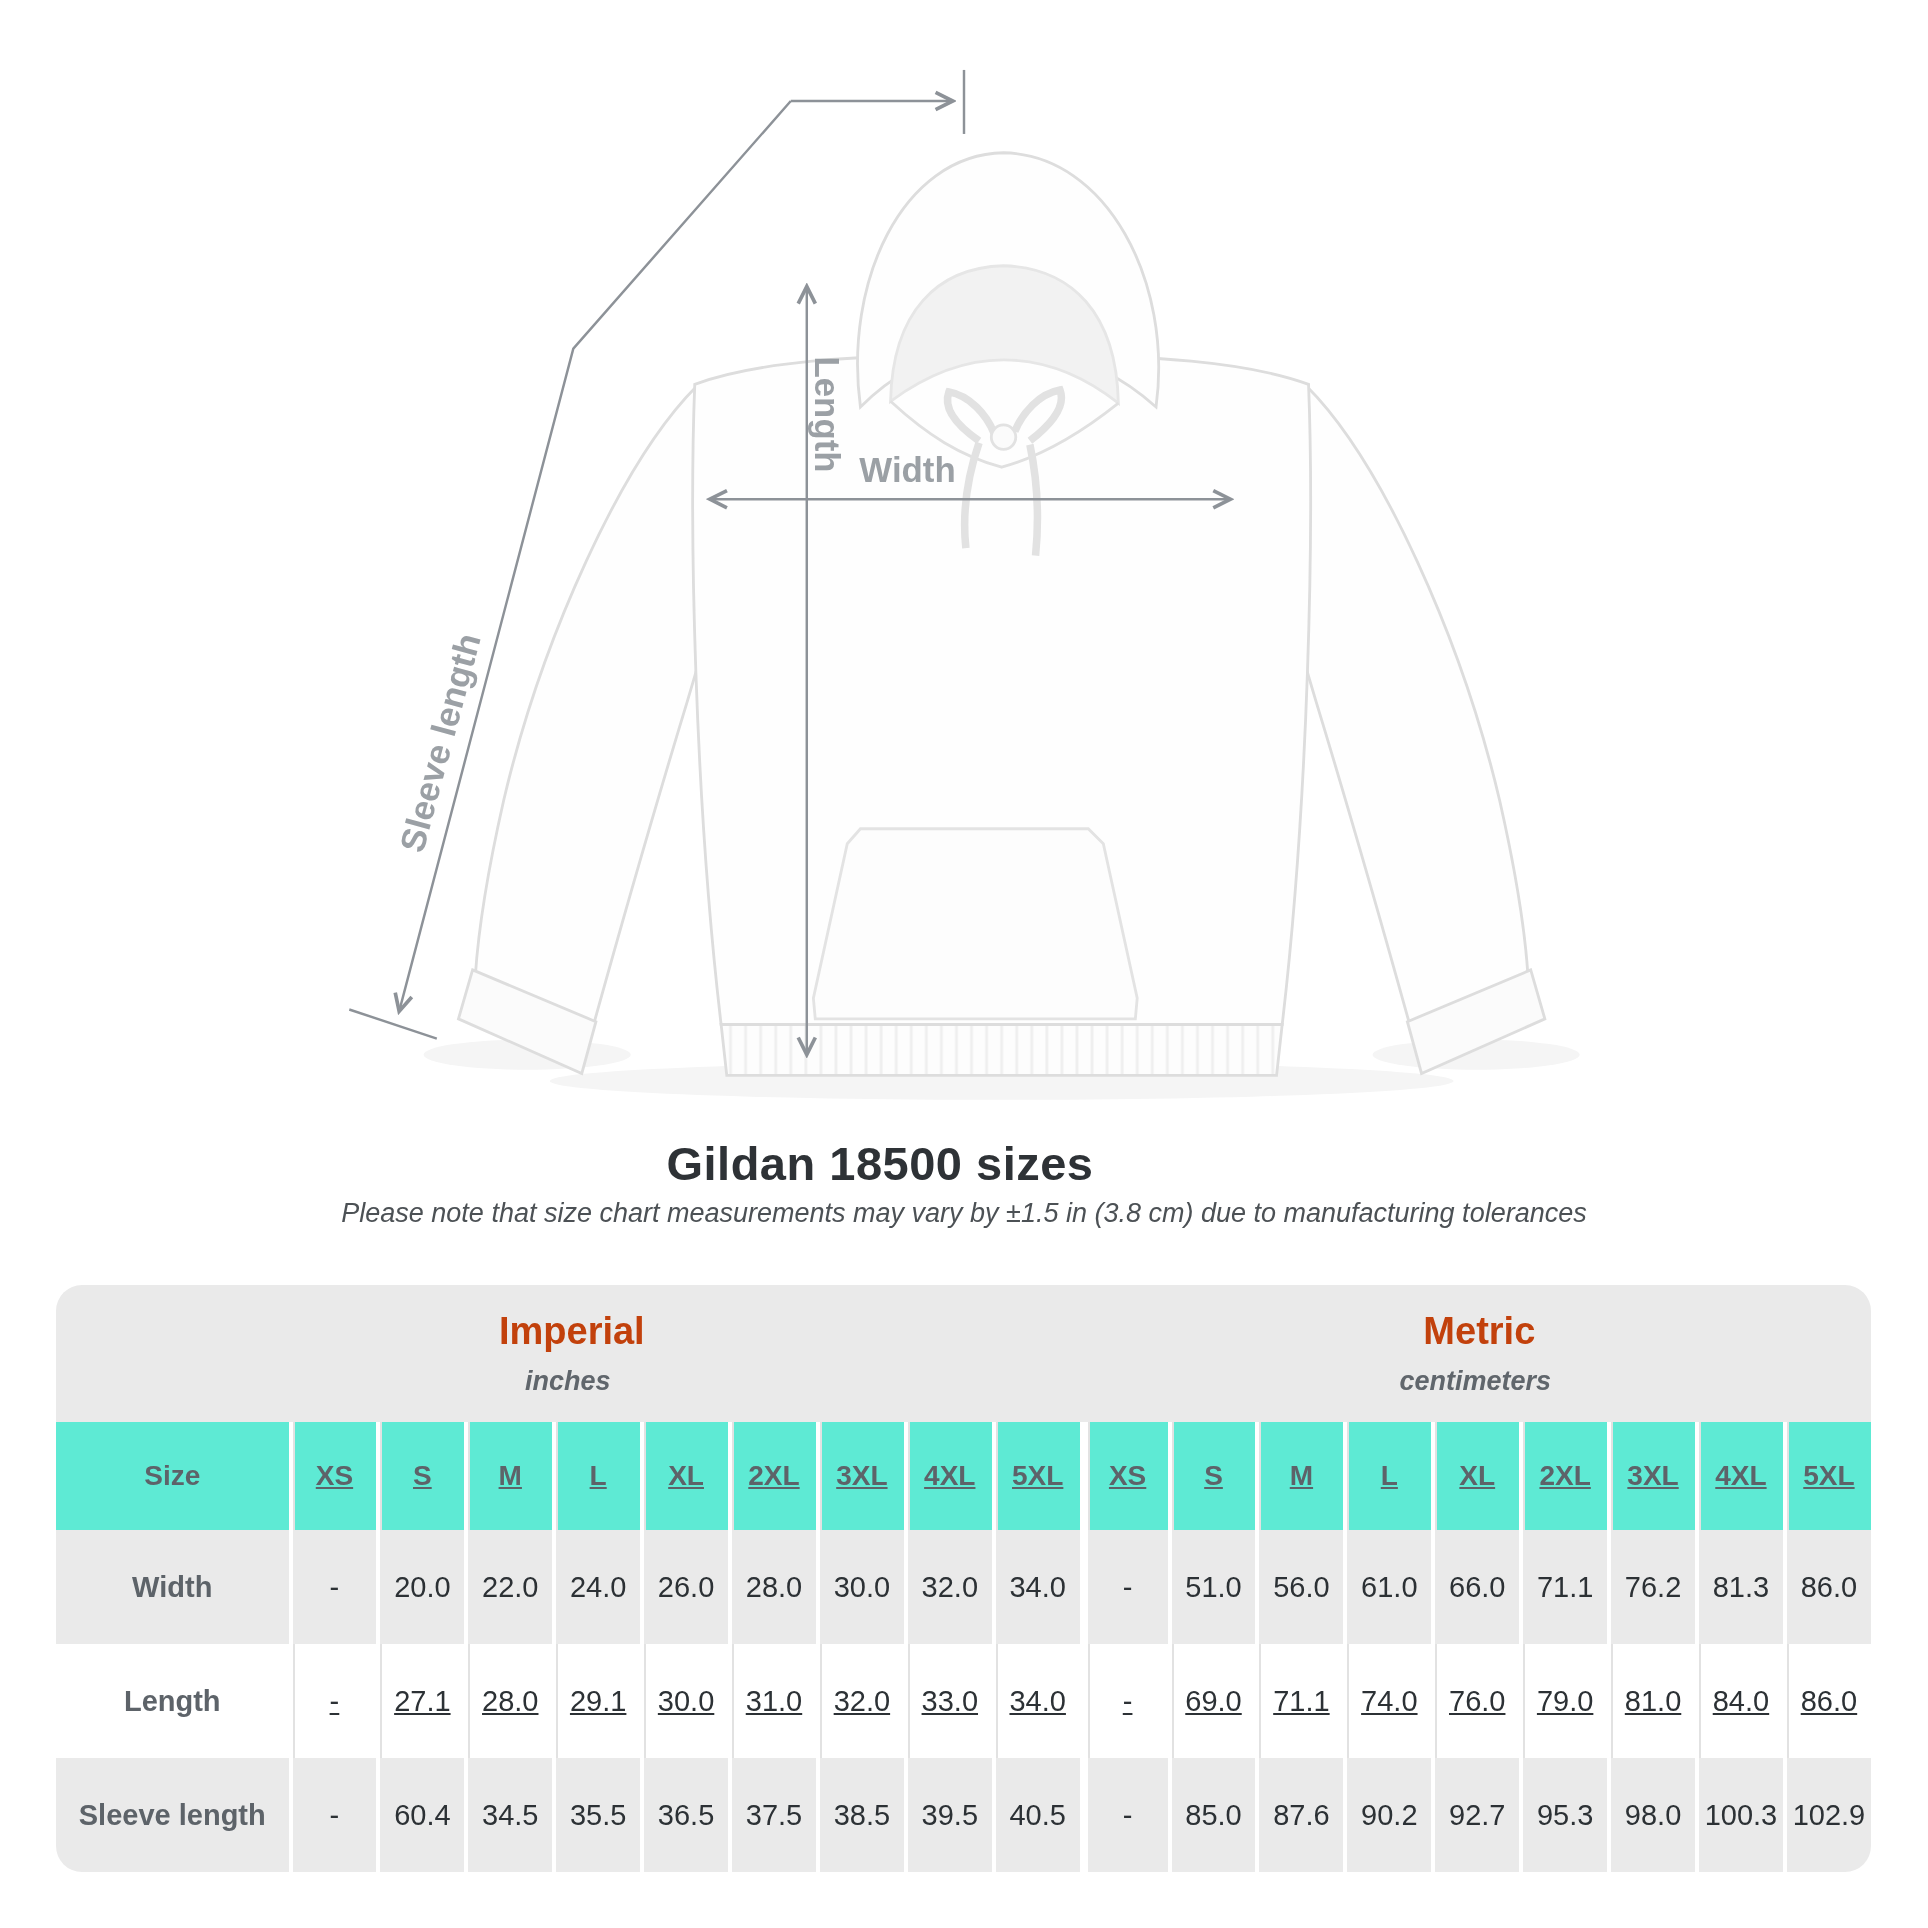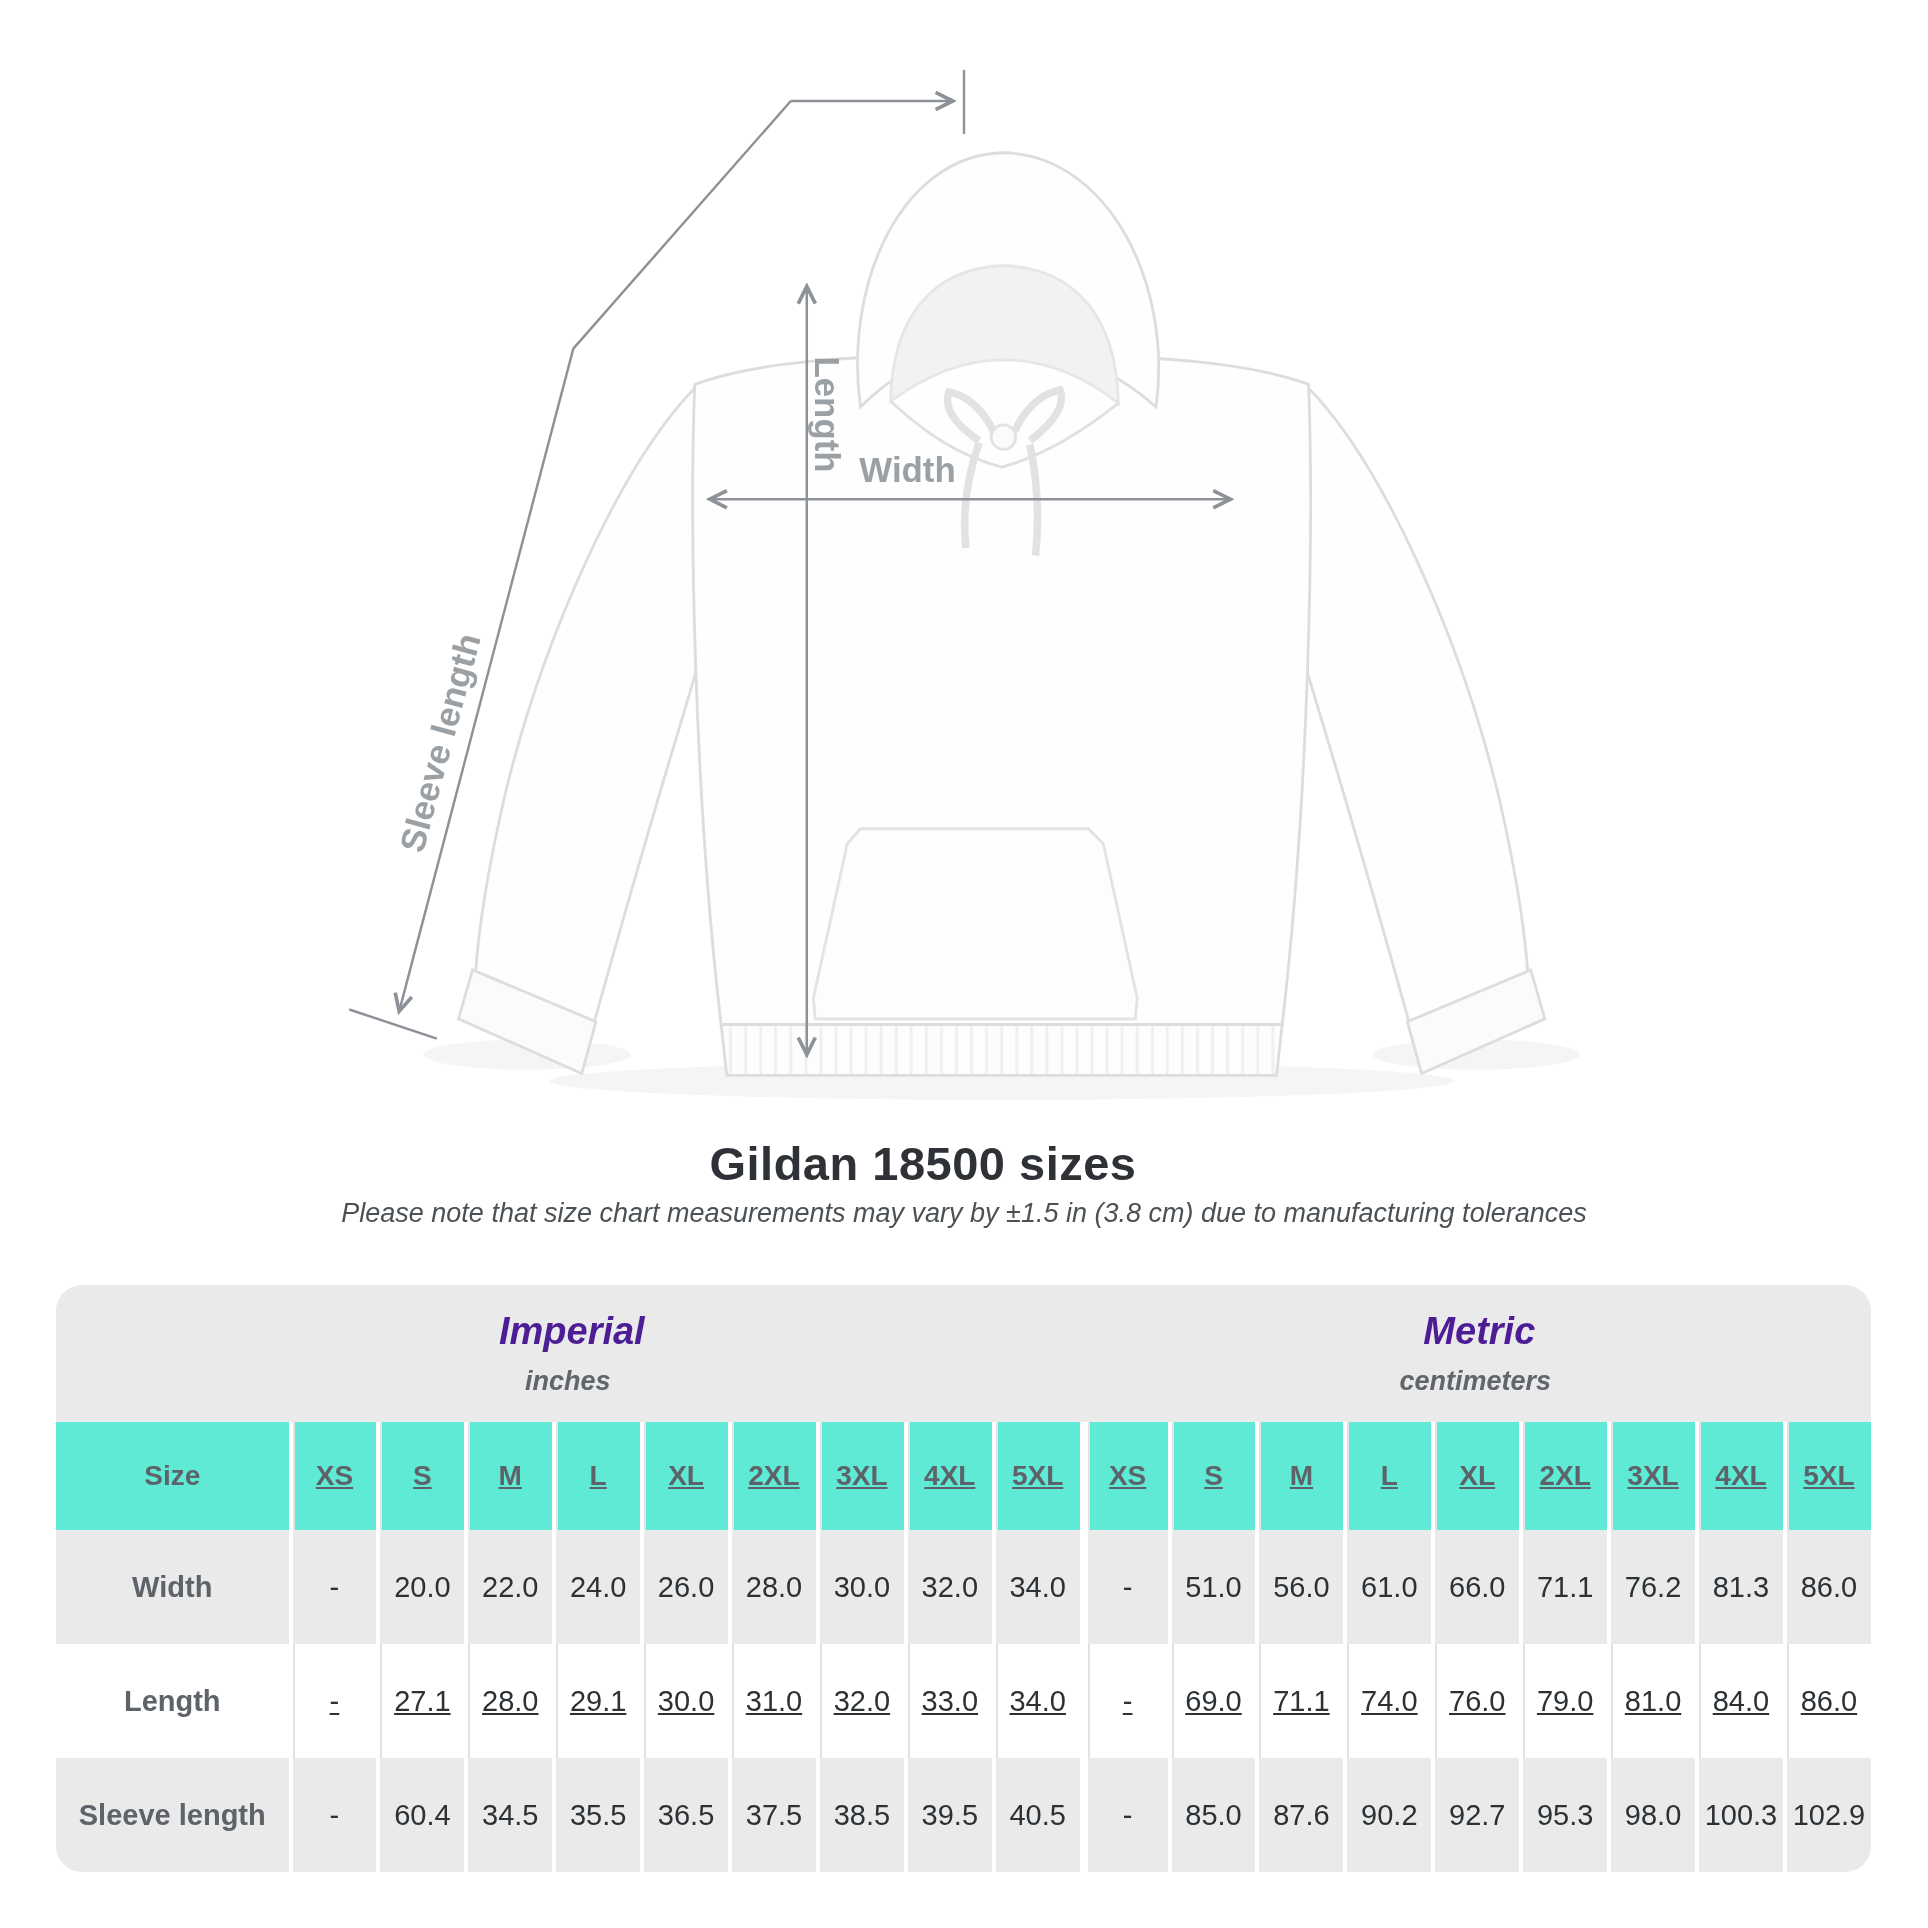--- a/index.html
+++ b/index.html
@@ -3,35 +3,35 @@
 <meta charset="utf-8">
 <style>
   html,body{margin:0;padding:0;background:#fff;}
   .canvas{
     position:relative;width:1928px;height:1928px;background:#ffffff;overflow:hidden;
     font-family:"Liberation Sans", sans-serif;
   }
   .diagram{position:absolute;left:0;top:0;}
   .title{
     position:absolute;top:1136px;left:0;width:1760px;text-align:center;
-    font-size:47px;font-weight:bold;color:#2e3236;letter-spacing:0.5px;margin-left:43px;
+    font-size:47px;font-weight:bold;color:#2e3236;letter-spacing:0.5px;
   }
   .note{
     position:absolute;top:1198px;left:0;width:1928px;text-align:center;
     font-size:27px;font-style:italic;color:#4c5155;
   }
   table.size-table{
     position:absolute;top:1285px;left:56px;width:1815px;
     border-collapse:separate;border-spacing:0;table-layout:fixed;
   }
   .size-table th,.size-table td{padding:0;text-align:center;vertical-align:middle;}
   tr.unit-row th{background:#eaeaea;height:137px;}
   tr.unit-row th.imperial{border-top-left-radius:26px;}
   tr.unit-row th.metric{border-top-right-radius:26px;}
-  .unit-name{font-size:38px;font-weight:bold;font-style:italic;color:#4c1d95;padding-left:8px;}
+  .unit-name{font-size:38px;font-weight:bold;color:#c2410c;padding-left:8px;}
   .unit-sub{font-size:27px;font-style:italic;color:#60666c;margin-top:13px;}
   tr.size-row th{background:#5eead4;height:108px;font-size:28px;font-weight:bold;color:#5d6369;}
   tr.row{height:114px;}
   tr.row th.lab{font-size:29px;font-weight:bold;color:#5d6369;}
   tr.row td.c{font-size:29px;font-weight:normal;color:#2c3135;}
   tr.g th,tr.g td{background:#eaeaea;}
   tr.w th,tr.w td{background:#ffffff;}
   .b{border-left:4.7px solid #ffffff;}
   .gap{border-left-width:8.5px;}
   tr.size-row .b,tr.w .b{

